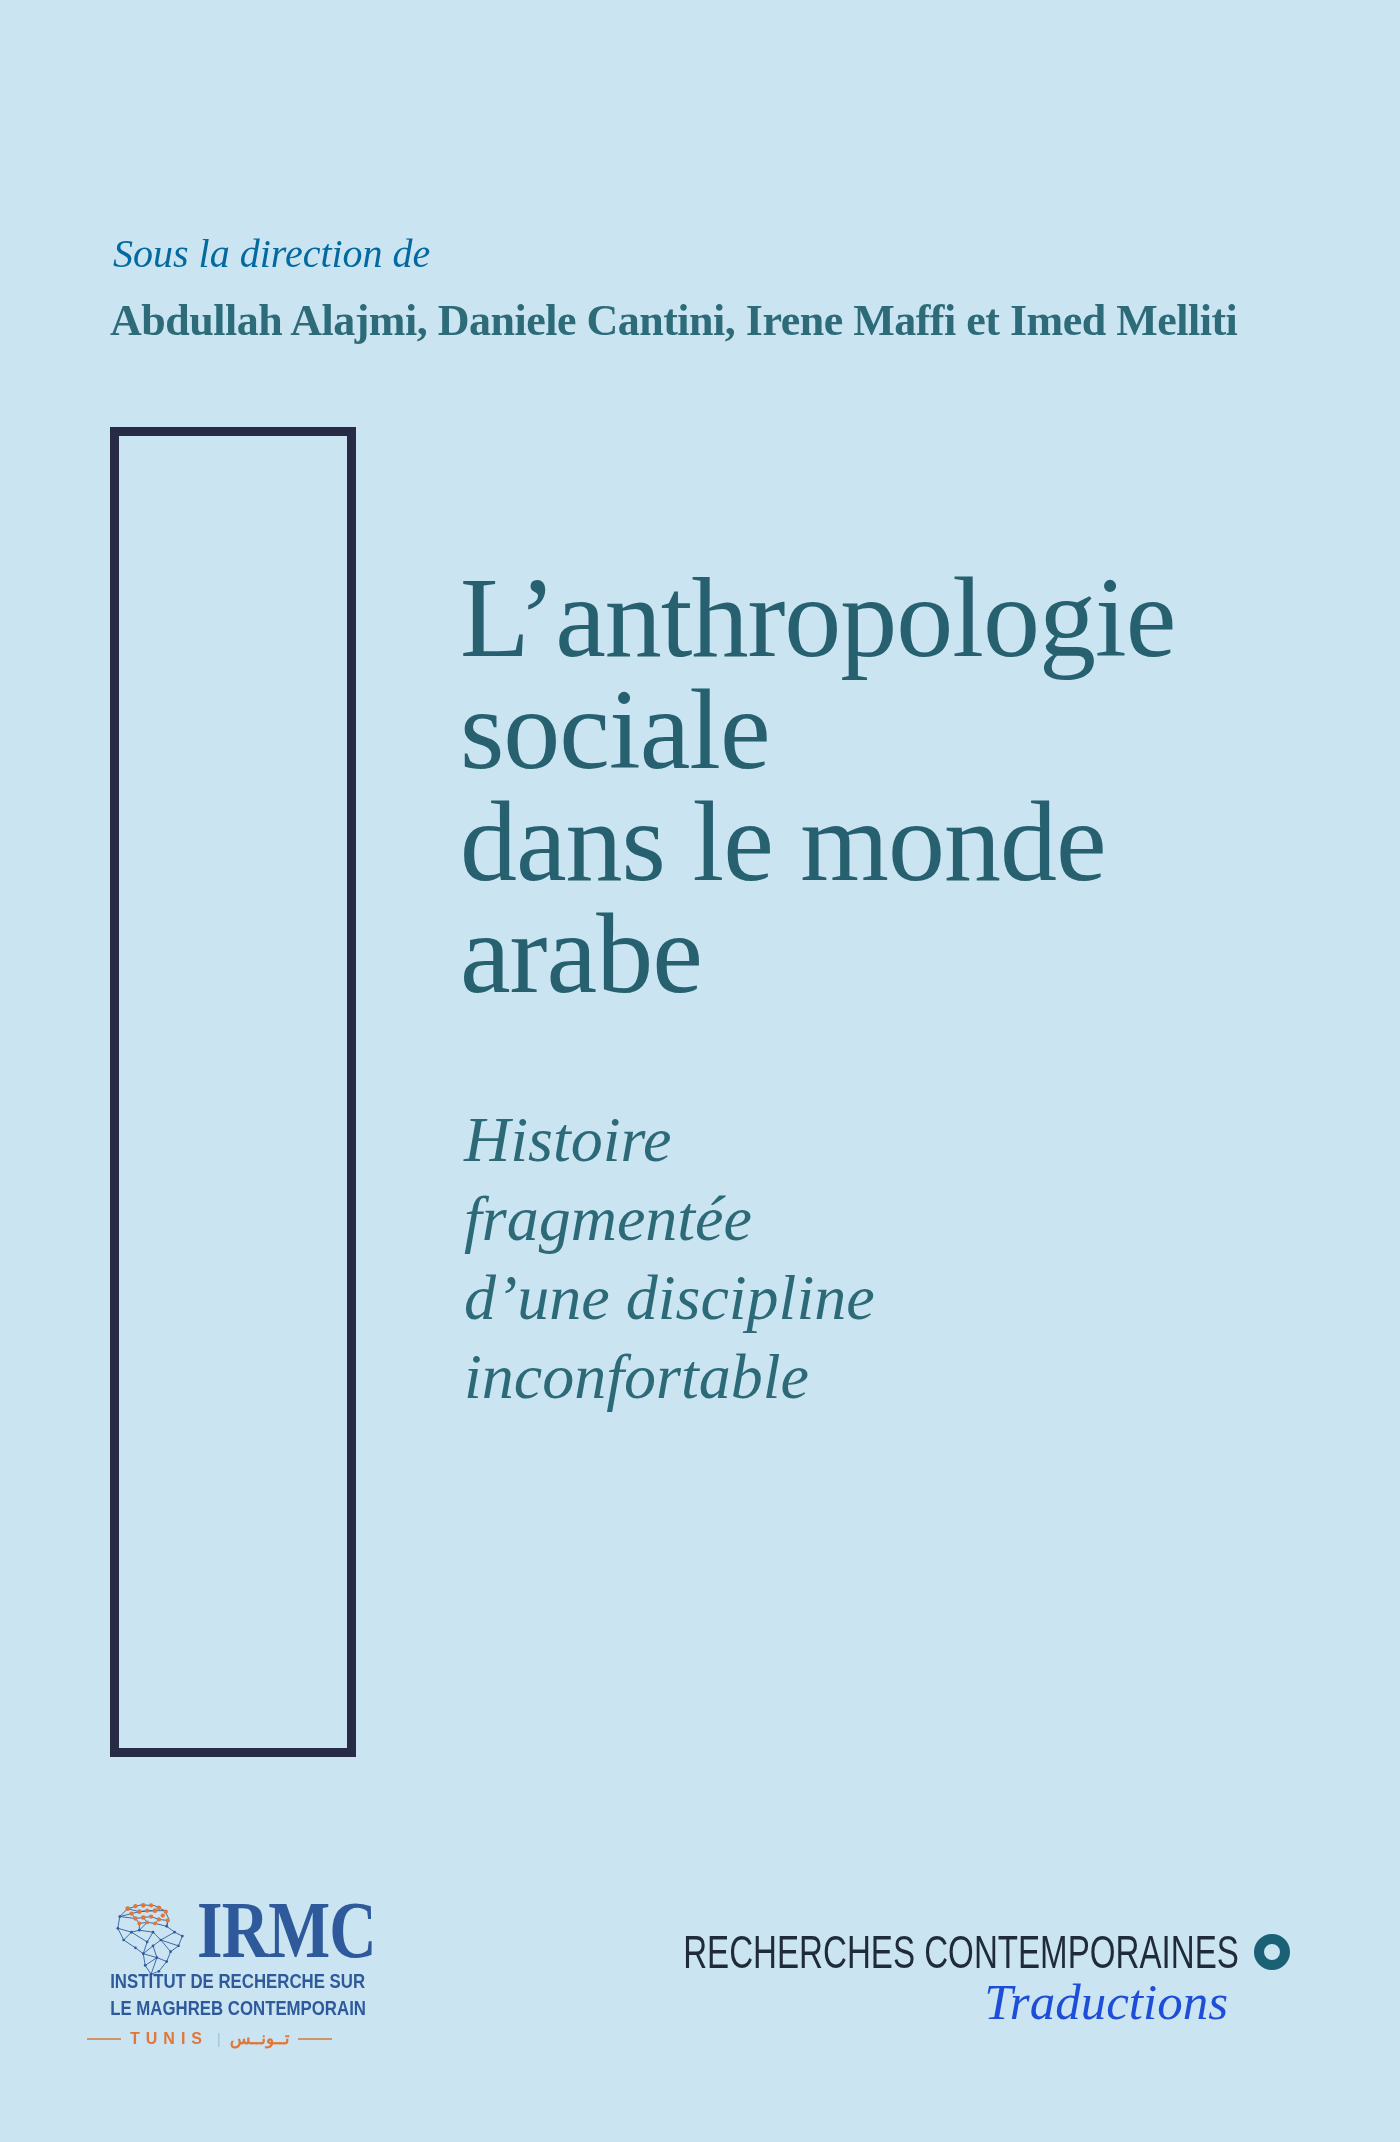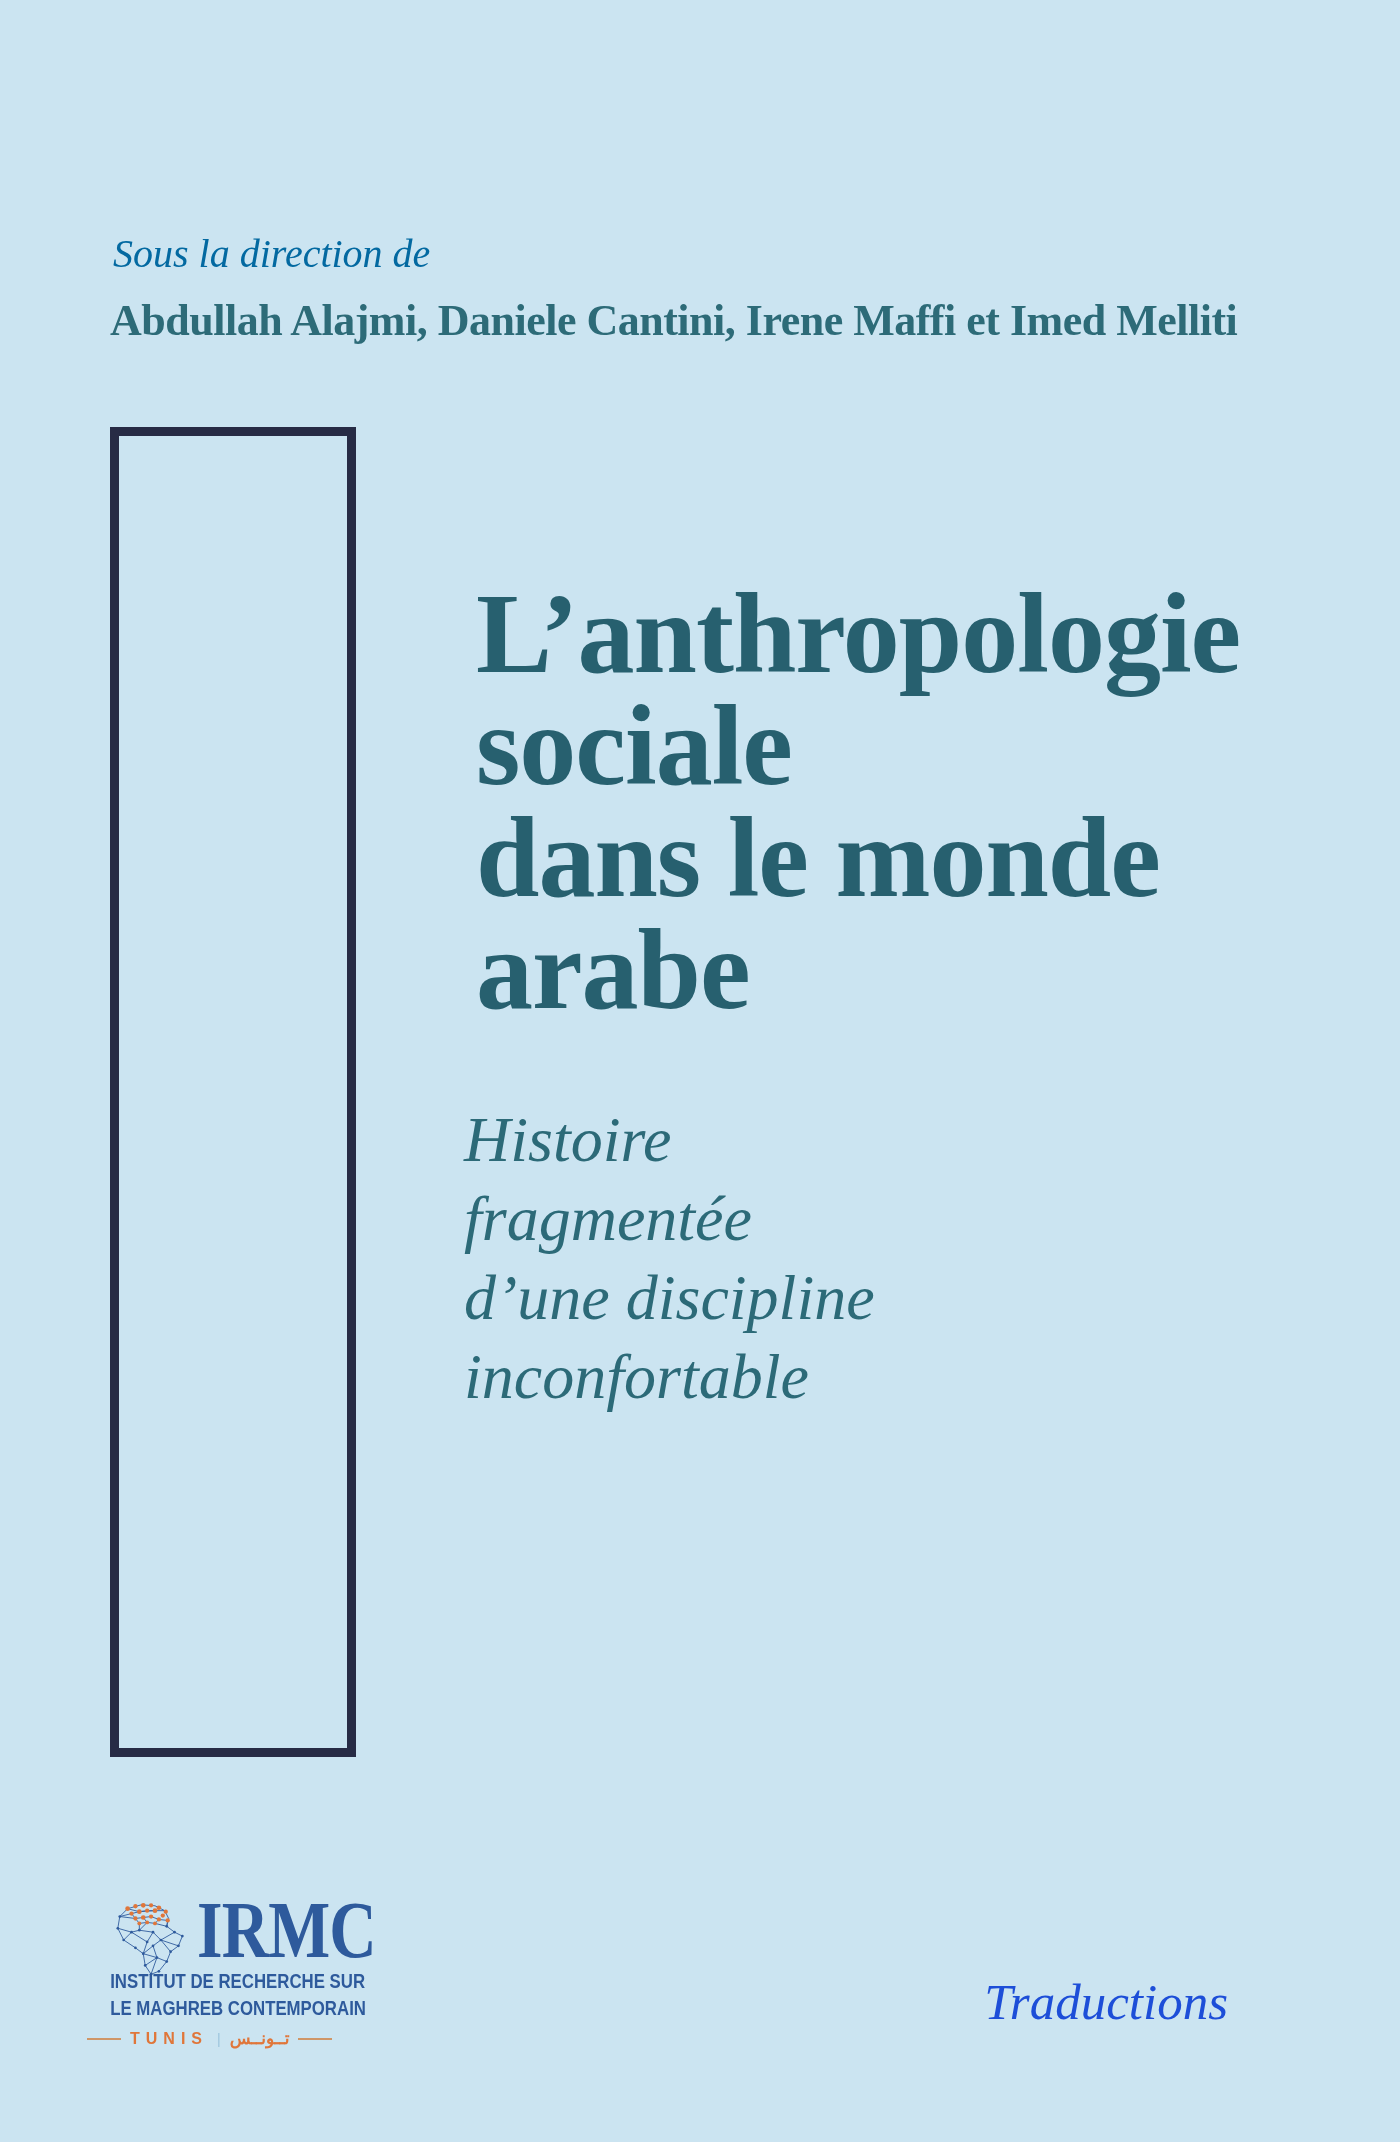--- a/index.html
+++ b/index.html
@@ -30,22 +30,22 @@
   .frame {
     position: absolute; left: 110px; top: 427px;
     width: 246px; height: 1330px;
     border: 9px solid #272b45;
     box-sizing: border-box;
   }
 
   
   .title {
     position: absolute; left: 460px; top: 562px;
-    margin: 16px;
-    font-size: 114px; font-weight: bold;
+    margin: 0;
+    font-size: 114px; font-weight: normal;
     line-height: 112px; letter-spacing: -1px;
     color: #27606f;
   }
   .subtitle {
     position: absolute; left: 464px; top: 1100px;
     font-style: italic; font-size: 64px;
     line-height: 79px;
     color: #2c6a78;
   }
 
@@ -195,16 +195,20 @@
 
     <div class="tunis-row">
       <span class="tunis-dash"></span>
       <span class="tunis-city">TUNIS</span>
       <span class="tunis-sep">|</span>
       <span class="tunis-arabic">تــونــس</span>
       <span class="tunis-dash"></span>
     </div>
   </div>
 
+  <div class="series-row">
+    <span class="series-name">RECHERCHES CONTEMPORAINES</span>
+    <span class="ring-icon"></span>
+  </div>
 
   <div class="subseries">Traductions</div>
 
 </div>
 
 </body></html>

